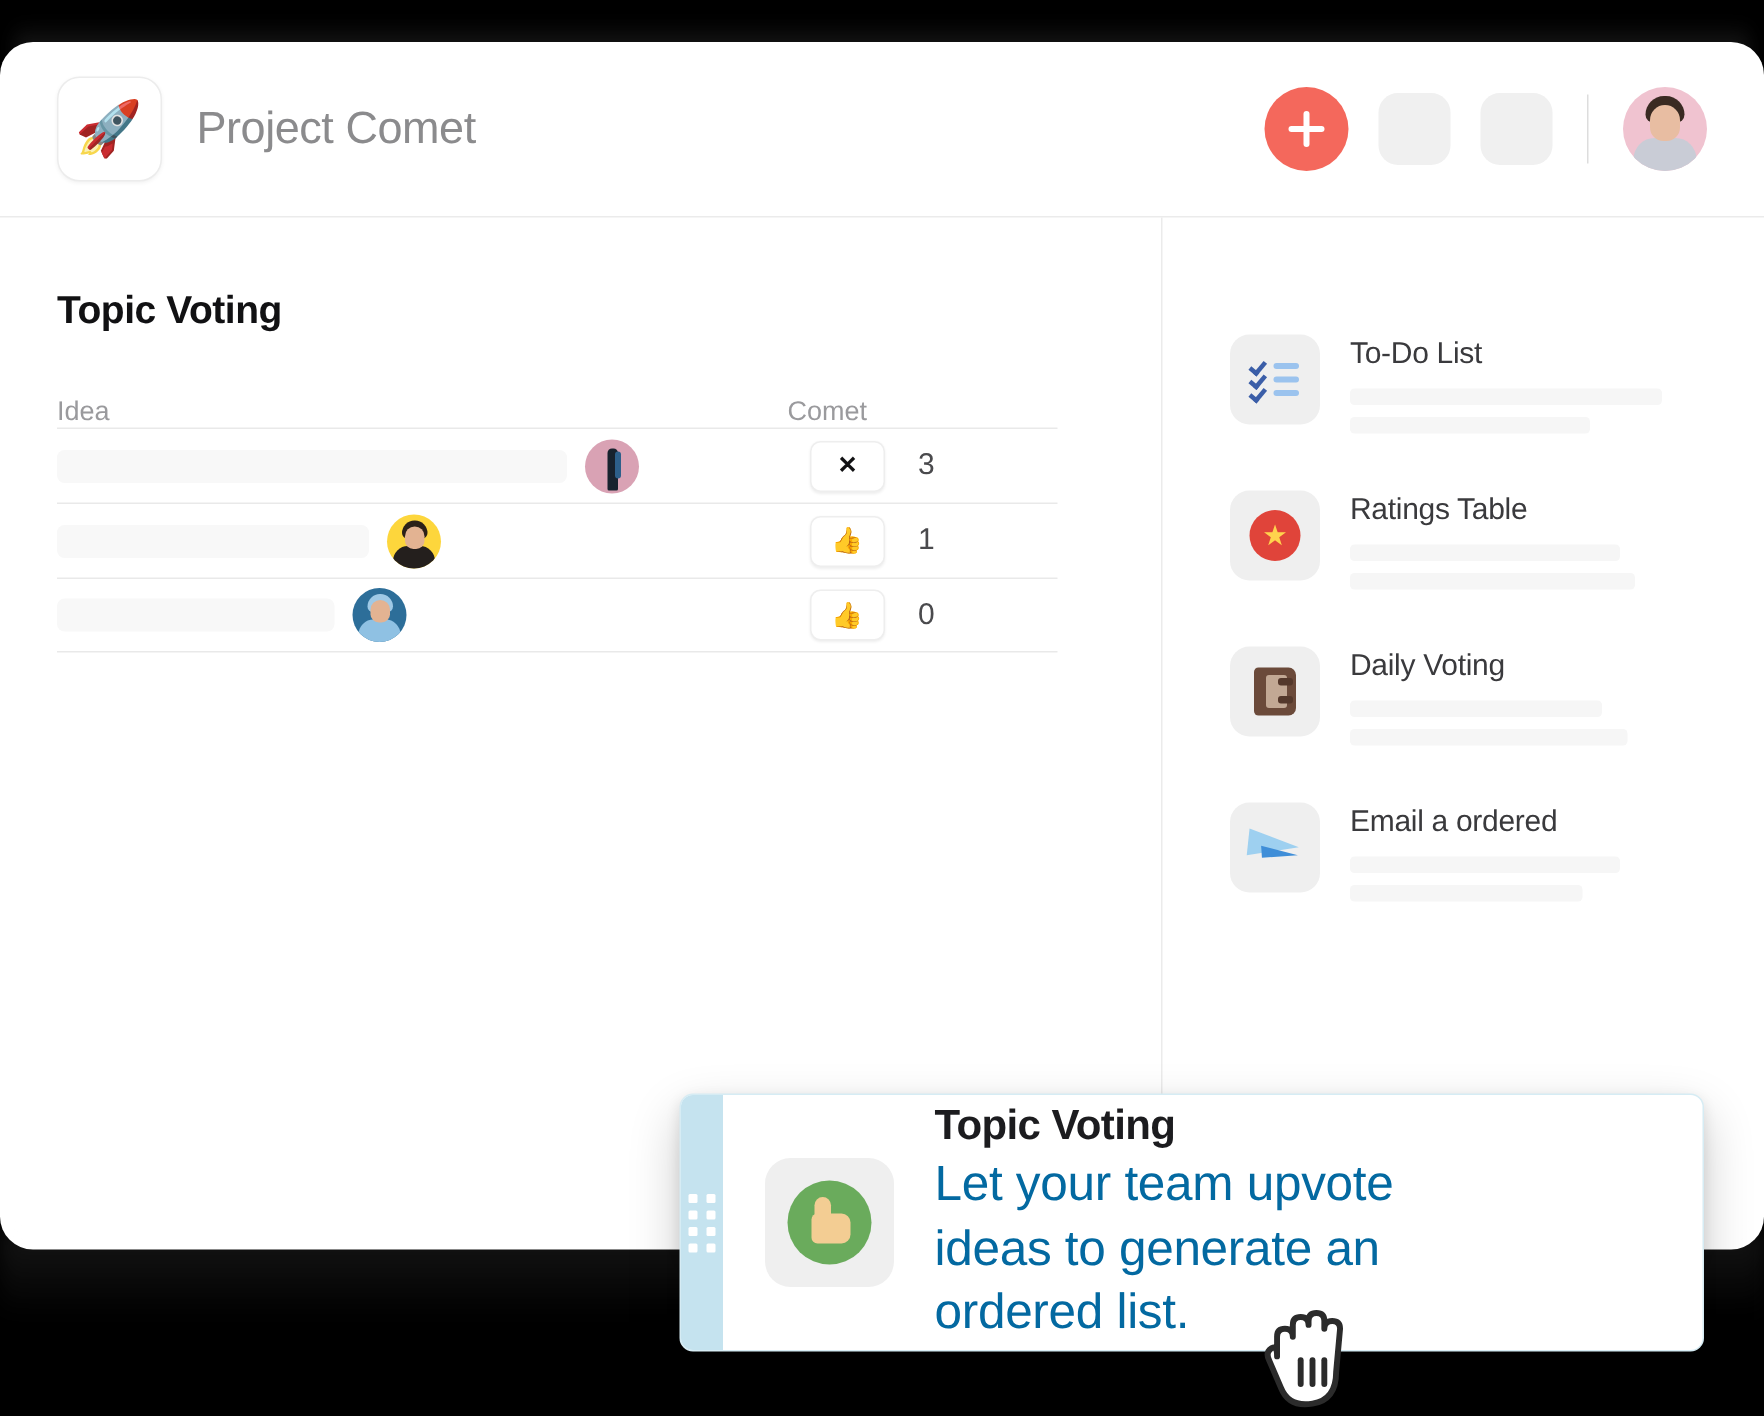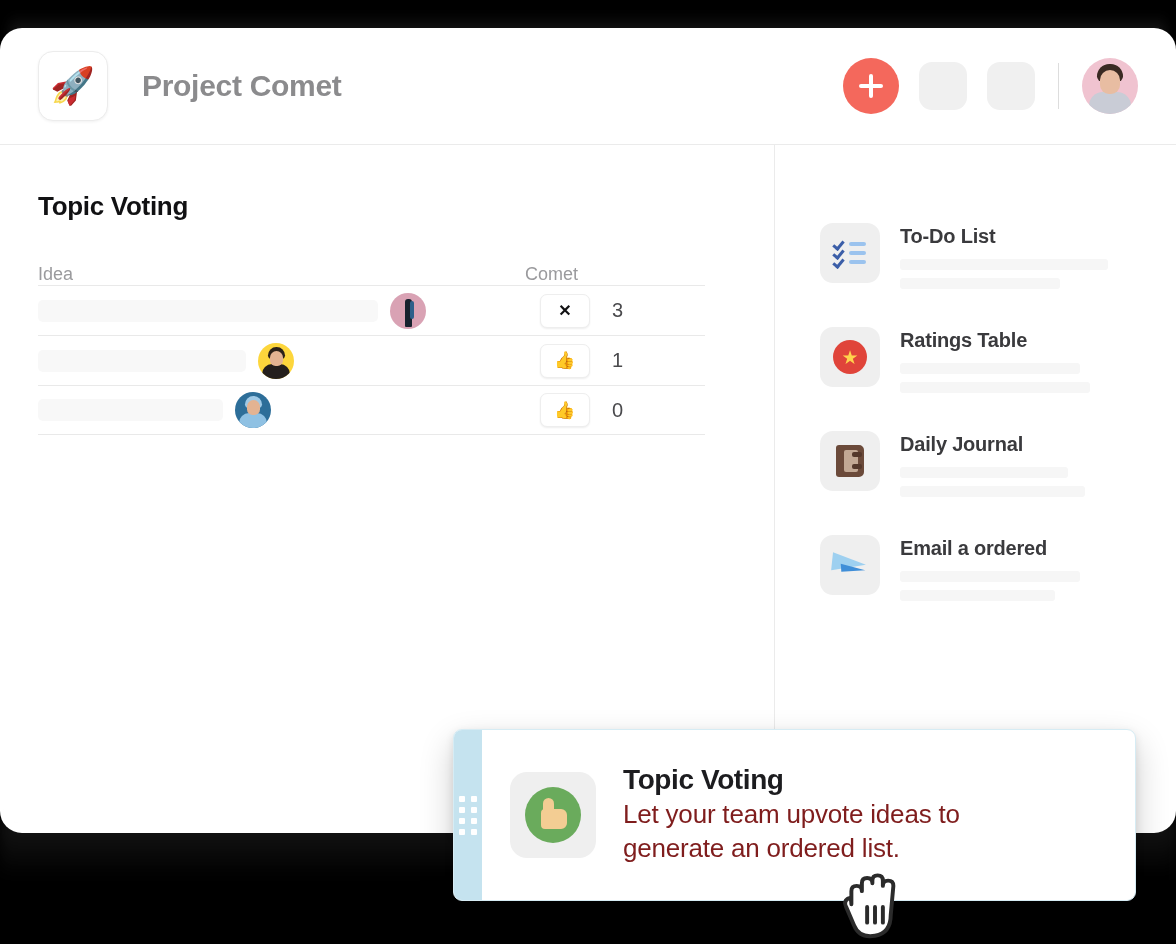--- a/index.html
+++ b/index.html
@@ -75,23 +75,23 @@
     box-shadow: 0 1px 3px rgba(0,0,0,0.06);
     display: flex;
     align-items: center;
     justify-content: center;
     font-size: 36px;
     line-height: 1;
     flex: 0 0 auto;
   }
 
   .app-title {
-    margin-left: 34px;
+    margin-left: 23px;
     font-size: 30px;
-    font-weight: bold;
+    font-weight: normal;
     color: #8b8b8d;
     letter-spacing: -0.3px;
   }
 
   .header-right {
     margin-left: auto;
     display: flex;
     align-items: center;
     gap: 20px;
   }
@@ -302,21 +302,21 @@
     align-items: center;
     justify-content: center;
     margin-right: 20px;
     position: relative;
   }
 
   .tpl-text { flex: 1 1 auto; padding-top: 2px; }
 
   .tpl-name {
     font-size: 20px;
-    font-weight: bold;
+    font-weight: normal;
     color: #3a3a3d;
     letter-spacing: -0.2px;
     margin-bottom: 11px;
   }
 
   .tpl-line {
     height: 11px;
     background: #f6f6f6;
     border-radius: 3px;
     margin-bottom: 8px;
@@ -434,22 +434,22 @@
 
   .drag-text { flex: 1 1 auto; }
   .drag-title {
     font-size: 28px;
     font-weight: bold;
     color: #1c1c1f;
     letter-spacing: -0.4px;
     margin-bottom: 2px;
   }
   .drag-desc {
-    font-size: 26px;
-    color: #7f1d1d;
+    font-size: 33px;
+    color: #0369a1;
     line-height: 1.3;
     letter-spacing: -0.2px;
     max-width: 390px;
   }
 
   
   .hand-cursor {
     position: absolute;
     left: 833px;
     top: 857px;
@@ -579,21 +579,21 @@
 
           <div class="template-item">
             <div class="tpl-icon">
               <div class="ico-journal">
                 <div class="pg"></div>
                   <div class="bd1"></div>
                   <div class="bd2"></div>
               </div>
             </div>
             <div class="tpl-text">
-              <div class="tpl-name">Daily Journal</div>
+              <div class="tpl-name">Daily Voting</div>
               <div class="tpl-line" style="width:168px"></div>
               <div class="tpl-line" style="width:185px"></div>
             </div>
           </div>
 
           <div class="template-item">
             <div class="tpl-icon">
               <div class="ico-plane">
                 <div class="w1"></div>
                   <div class="w2"></div>

